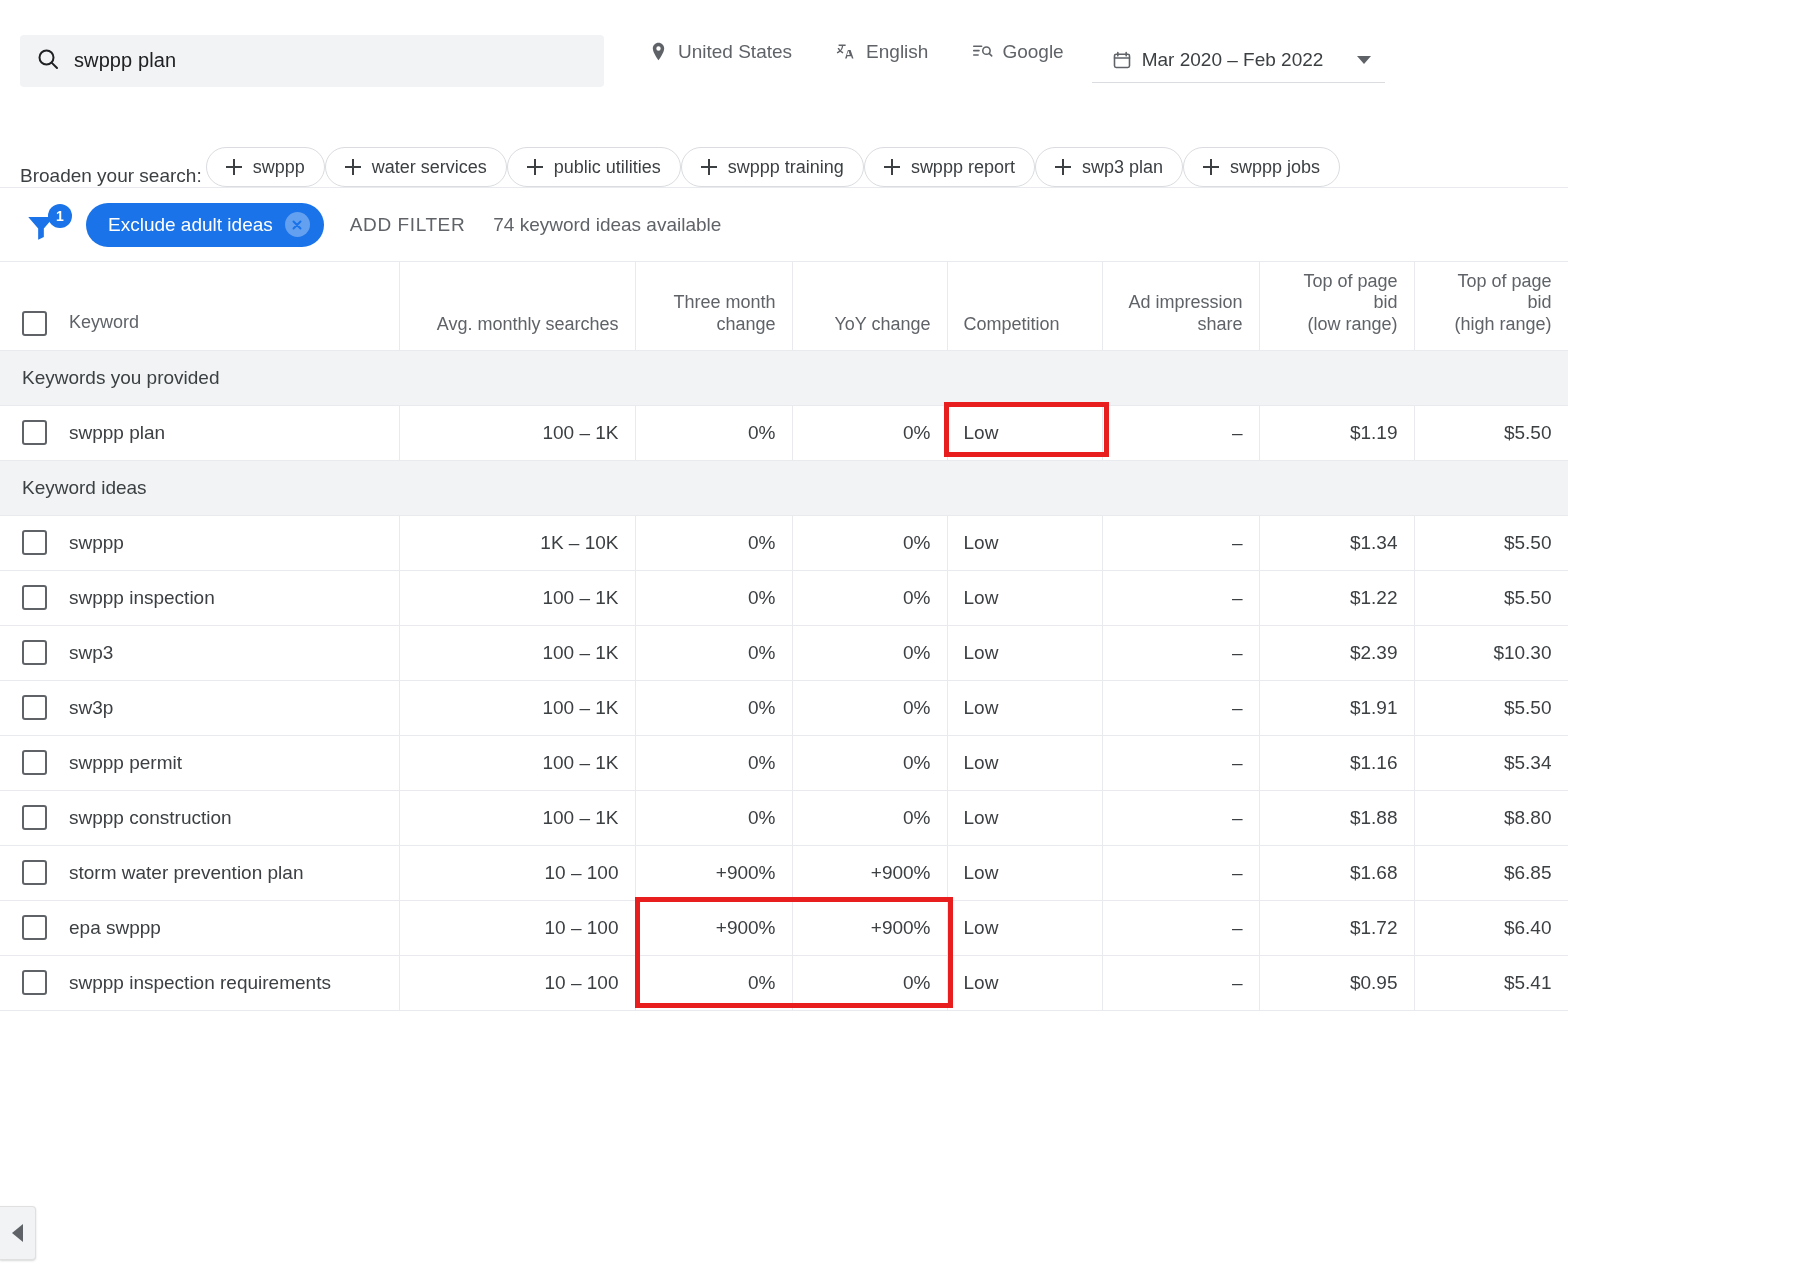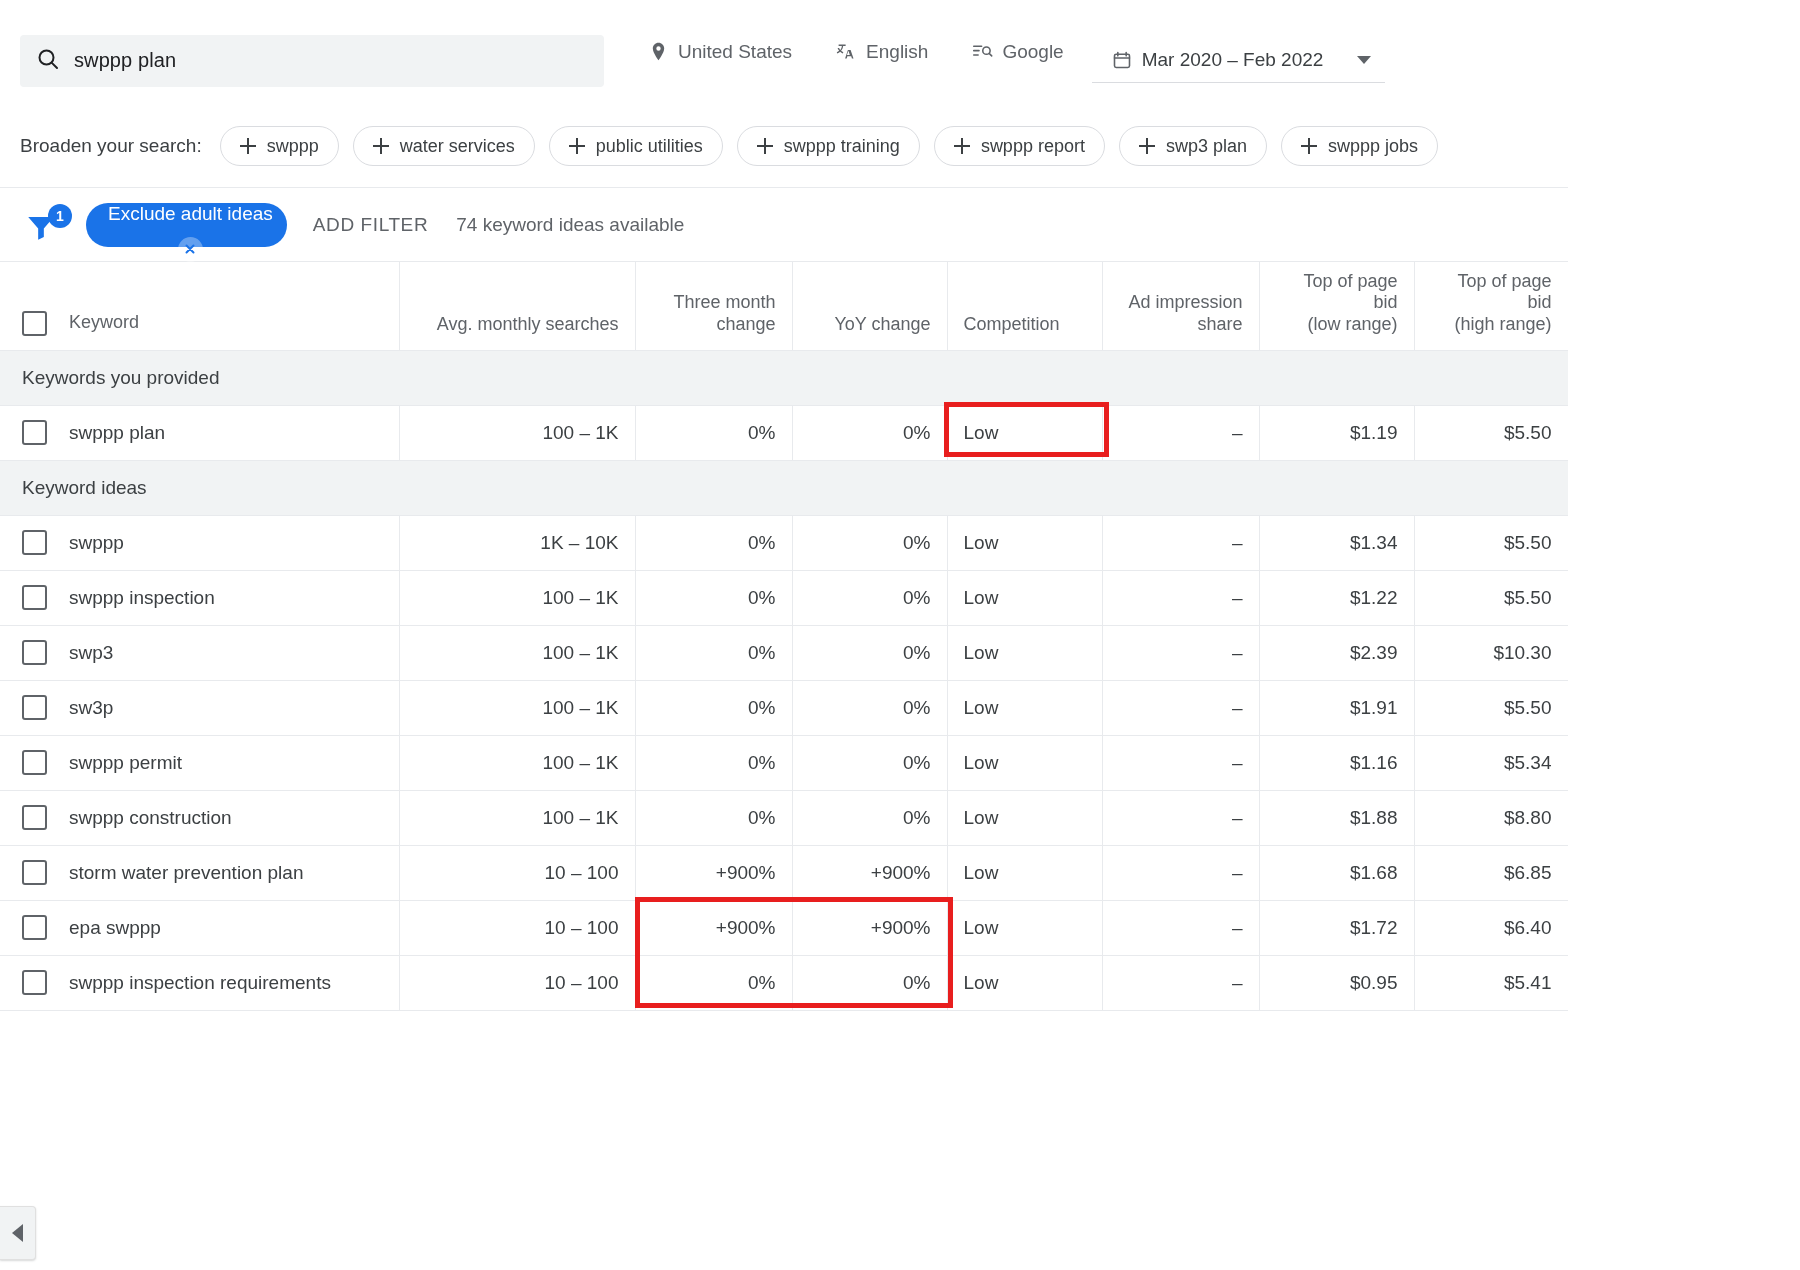--- a/index.html
+++ b/index.html
@@ -41,21 +41,21 @@
     white-space: nowrap;
   }
   .date-chip .cal { width: 20px; height: 21px; flex:0 0 auto; }
   .date-caret {
     width:0; height:0; border-left:7px solid transparent; border-right:7px solid transparent;
     border-top:8px solid #5f6368; margin-left: 24px; margin-right:4px;
   }
 
   
   .broaden {
-    height: 83px; display:flex; align-items:center; padding: 0 20px; gap: 14px;
+    height: 83px; display:flex; align-items:flex-end; padding: 0 20px; 
     border-bottom: 1px solid #e8eaed;
   }
   .broaden-label { font-size: 19px; color:#3c4043; margin-right: 4px; white-space:nowrap; }
   .kw-chip {
     display:flex; align-items:center; gap:11px;
     height: 40px; padding: 0 19px;
     border: 1px solid #dadce0; border-radius: 21px;
     font-size: 18px; color:#3c4043; background:#fff; white-space:nowrap;
   }
   .plus { position:relative; width:16px; height:16px; flex:0 0 auto; }
@@ -74,21 +74,21 @@
   .funnel-wrap svg { width: 34px; height: 34px; position:absolute; left:2px; top:7px; }
   .funnel-badge {
     position:absolute; left:26px; top:1px;
     min-width: 24px; height:24px; border-radius:12px; background:#1a73e8;
     color:#fff; font-size:14px; font-weight:700;
     display:flex; align-items:center; justify-content:center; padding: 0 6px;
   }
   .chip-blue {
     display:flex; align-items:center; gap:12px;
     background:#1a73e8; color:#fff; border-radius:22px;
-    height: 44px; padding: 0 14px 0 22px; font-size:19px; white-space:nowrap;flex-direction:column;
+    height: 44px; padding: 0 14px 0 22px; font-size:19px; white-space:nowrap;
   }
   .chip-x {
     width:25px; height:25px; border-radius:50%; background:rgba(255,255,255,.32);
     display:flex; align-items:center; justify-content:center; flex:0 0 auto;
   }
   .chip-x svg { width:14px; height:14px; }
   .add-filter {
     font-size:19px; color:#5f6368; letter-spacing:.6px; margin-left: 26px; white-space:nowrap;
   }
   .ideas-count { font-size:19px; color:#5f6368; margin-left: 28px; white-space:nowrap; }

